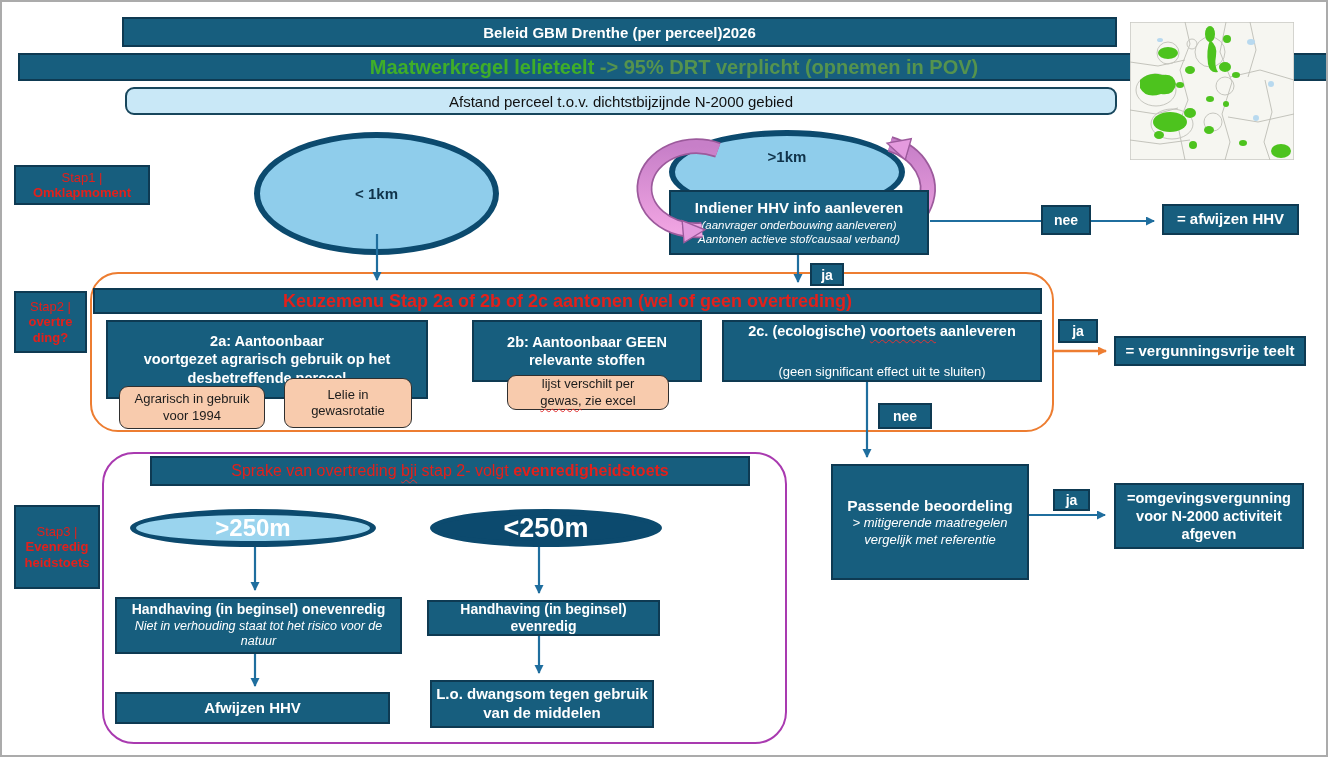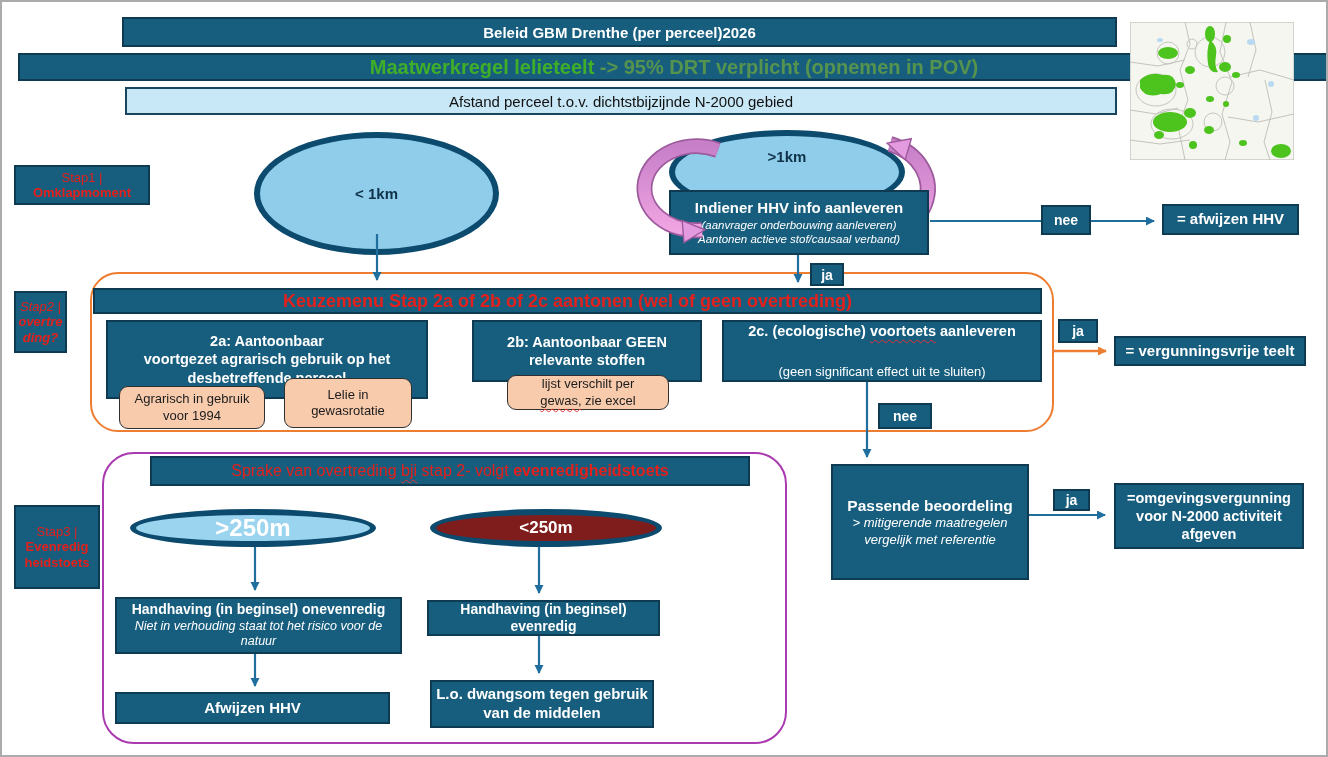--- a/index.html
+++ b/index.html
@@ -58,21 +58,21 @@
   <div class="abs teal bar1" style="left:120px; top:15px; width:995px; height:30px;">
     <span>Beleid GBM Drenthe (per perceel)2026</span>
   </div>
 
   <div class="abs teal bar2" style="left:16px; top:51px; width:1312px; height:28px;">
     <span>
       <span class="g1">Maatwerkregel lelieteelt</span><span class="g2"> -&gt; 95% DRT verplicht (opnemen in POV)</span>
     </span>
   </div>
 
-  <div class="abs bar3" style="left:123px; top:85px; width:992px; height:28px;">
+  <div class="abs bar3" style="left:123px; top:85px; width:992px; height:28px;border-radius:9px;">
     <span>Afstand perceel t.o.v. dichtstbijzijnde N-2000 gebied</span>
   </div>
 
   <svg class="abs" style="left:1128px; top:20px; z-index:3;" width="164" height="138" viewBox="0 0 164 138">
     <rect x="0" y="0" width="164" height="138" fill="#F6F6F1" stroke="#C9C9C3" stroke-width="1.5"></rect>
     <g stroke="#BDBDB6" stroke-width="0.9" fill="none">
       <path d="M55,0 L60,22 50,48 58,78 48,104 55,138"></path>
       <path d="M96,0 L90,30 102,60 92,92 100,120 95,138"></path>
       <path d="M0,40 L28,44 55,38"></path>
       <path d="M0,88 L26,92 48,86"></path>
@@ -117,21 +117,21 @@
       <ellipse cx="30" cy="18" rx="3" ry="2"></ellipse>
       <ellipse cx="126" cy="96" rx="3" ry="3"></ellipse>
     </g>
   </svg>
 
   <div class="abs teal col steplbl" style="left:12px; top:163px; width:136px; height:40px;">
     <span class="r1">Stap1 |</span>
     <span class="r2">Omklapmoment</span>
   </div>
 
-  <div class="abs teal col steplbl" style="left:12px; top:289px; width:53px; height:62px;font-style:italic;">
+  <div class="abs teal col steplbl" style="left:12px; top:289px; width:73px; height:62px;">
     <span class="r1">Stap2 |</span>
     <span class="r2">overtre</span>
     <span class="r2">ding?</span>
   </div>
 
   <div class="abs teal col steplbl" style="left:12px; top:503px; width:86px; height:84px;">
     <span class="r1">Stap3 |</span>
     <span class="r2">Evenredig</span>
     <span class="r2">heidstoets</span>
   </div>
@@ -260,21 +260,21 @@
   <div class="abs teal" style="left:148px; top:454px; width:600px; height:30px; font-size:16px; font-weight:500; z-index:3;">
     <span style="color:#E3201B;">
       <span>Sprake van overtreding </span><span class="sq">bji</span><span> stap 2- volgt </span><span style="font-weight:bold;">evenredigheidstoets</span>
     </span>
   </div>
 
   <div class="abs ellipse" style="left:128px; top:507px; width:246px; height:38px; color:#fff; font-size:24px; font-weight:600; background:#9AD4EE;">
     <span>&gt;250m</span>
   </div>
 
-  <div class="abs ellipse" style="left:428px; top:507px; width:232px; height:38px; color:#fff; font-size:17px; font-weight:600; background:#7f1d1d;">
+  <div class="abs ellipse" style="left:428px; top:507px; width:232px; height:38px; color:#fff; font-size:27px; font-weight:600; background:#0c4a6e;">
     <span>&lt;250m</span>
   </div>
 
   <div class="abs teal col node" style="left:113px; top:595px; width:287px; height:57px; font-size:14px;">
     <span>Handhaving (in beginsel) onevenredig</span>
     <span class="sub" style="font-size:12.5px;">Niet in verhouding staat tot het risico voor de</span>
     <span class="sub" style="font-size:12.5px;">natuur</span>
   </div>
 
   <div class="abs teal node" style="left:113px; top:690px; width:275px; height:32px;">

